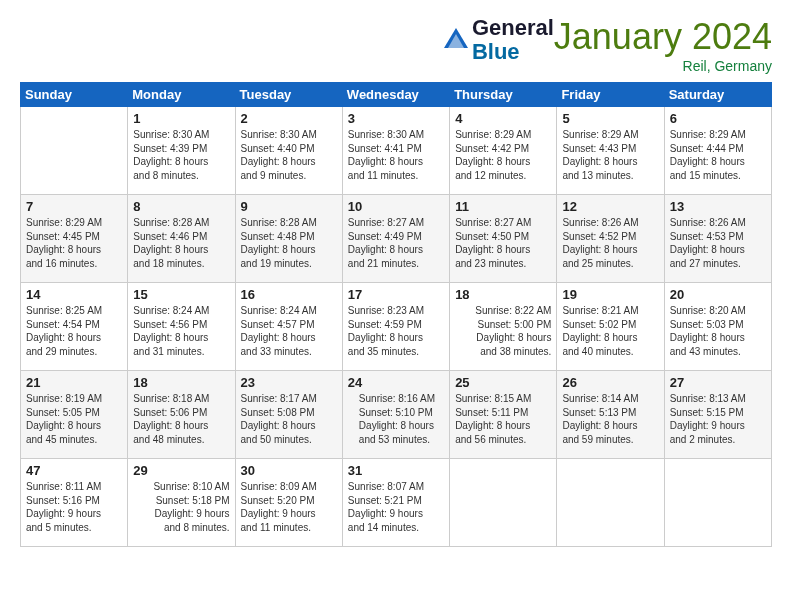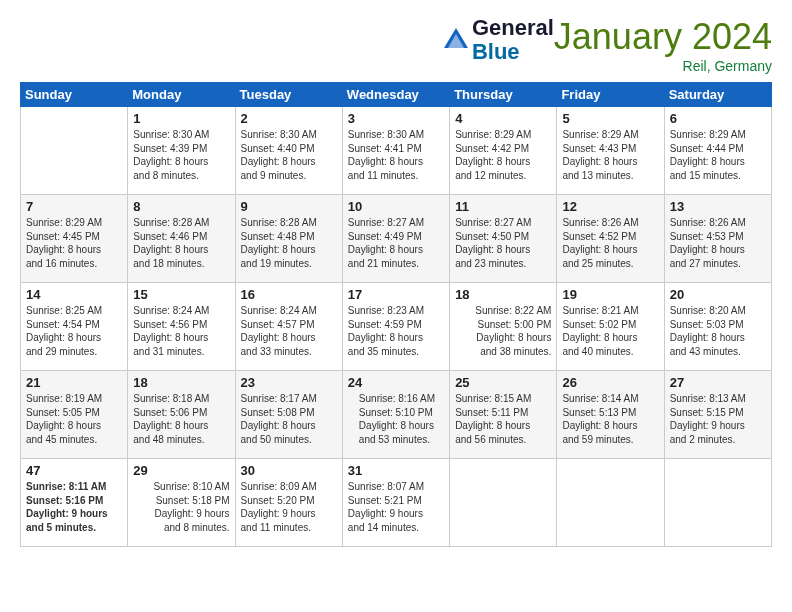--- a/index.html
+++ b/index.html
@@ -320,21 +320,21 @@
             <span class="day-number">27</span>
             <div class="day-detail" style="white-space: pre-line;">Sunrise: 8:13 AM
 Sunset: 5:15 PM
 Daylight: 9 hours
 and 2 minutes.</div>
           </td>
         </tr>
         <tr>
           <td>
             <span class="day-number">47</span>
-            <div class="day-detail" style="white-space: pre-line; font-weight: bold;">Sunrise: 8:11 AM
+            <div class="day-detail" style="white-space: pre-line;">Sunrise: 8:11 AM
 Sunset: 5:16 PM
 Daylight: 9 hours
 and 5 minutes.</div>
           </td>
           <td>
             <span class="day-number">29</span>
             <div class="day-detail" style="white-space: pre-line; text-align: right;">Sunrise: 8:10 AM
 Sunset: 5:18 PM
 Daylight: 9 hours
 and 8 minutes.</div>

